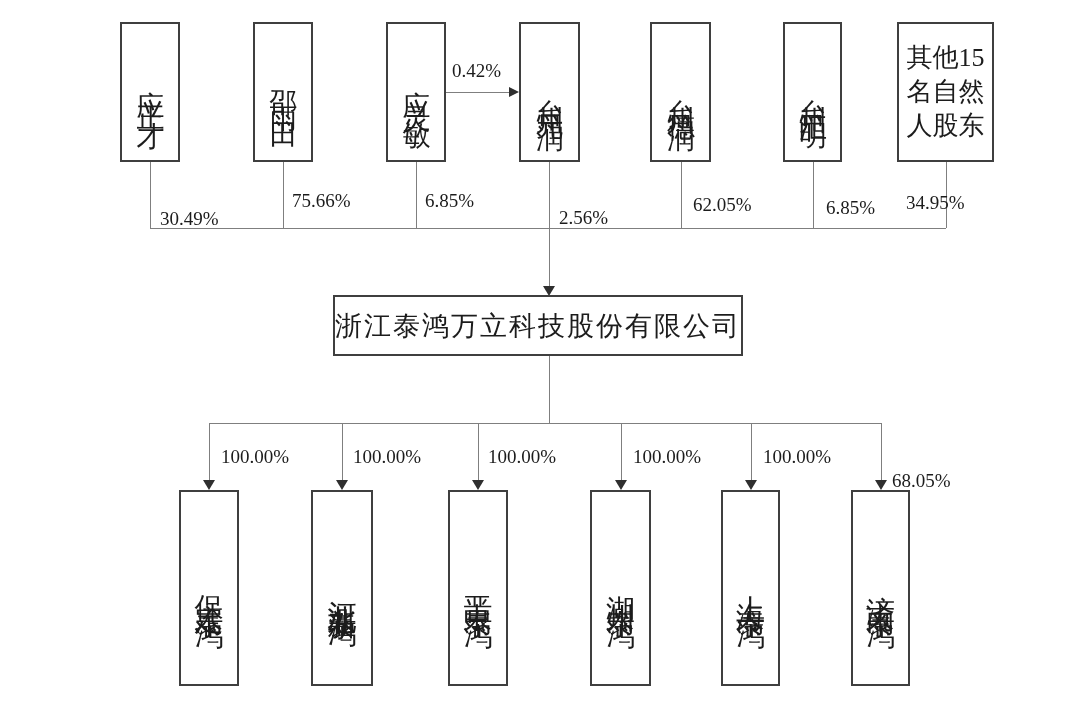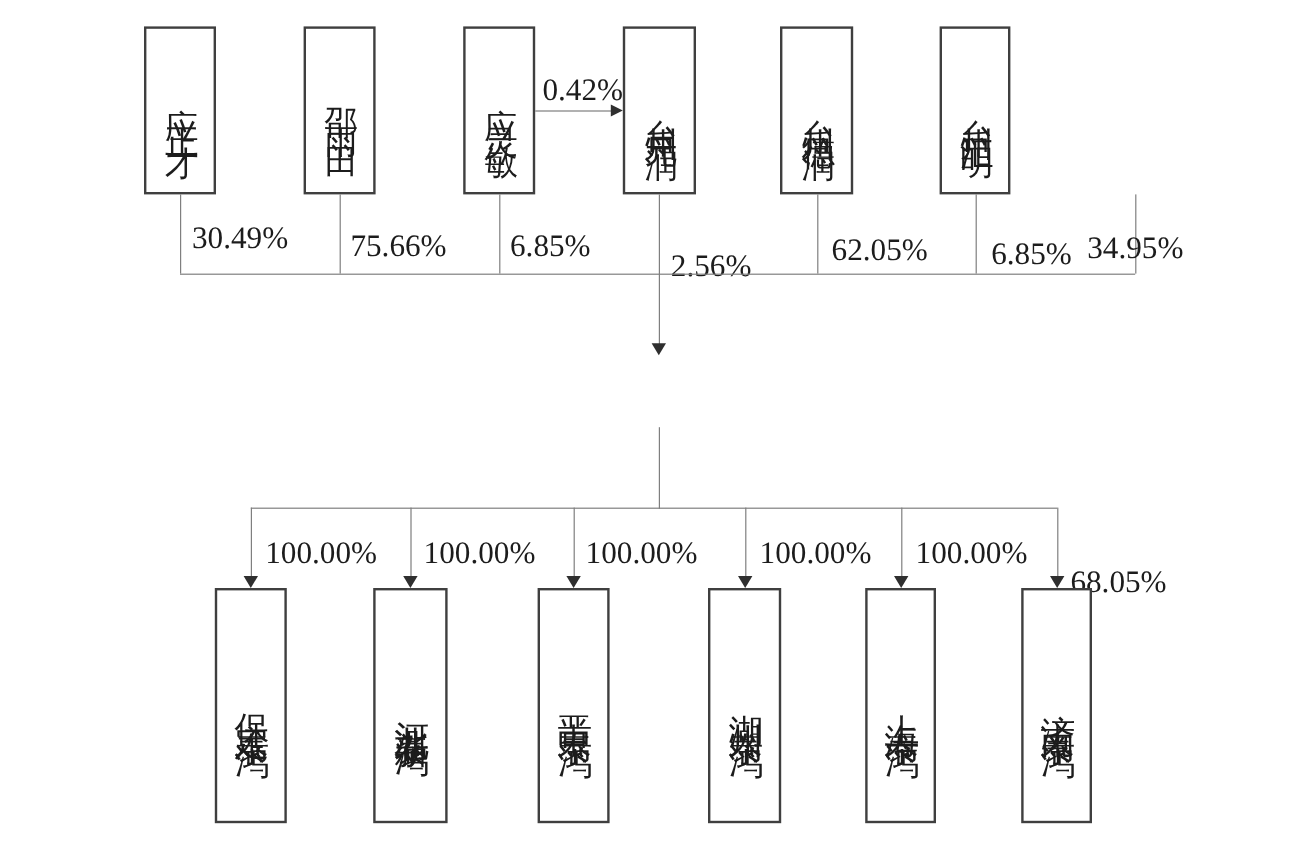--- a/index.html
+++ b/index.html
@@ -39,21 +39,21 @@
     text-align: center;
     padding: 0 3px;
   }
   .company-box {
     font-size: 27px;
     letter-spacing: 2px;
     white-space: nowrap;
   }
   .pct {
     position: absolute;
-    font-size: 26px;
+    font-size: 19px;
     white-space: nowrap;
   }
   .hline { position: absolute; height: 1px; background: #7f7f7f; }
   .vline { position: absolute; width: 1px;  background: #7f7f7f; }
   .arrow-down {
     position: absolute;
     width: 0; height: 0;
     border-left: 6px solid transparent;
     border-right: 6px solid transparent;
     border-top: 10px solid #2f2f2f;
@@ -82,46 +82,52 @@
   </div>
   <div class="box" style="left:519px;top:22px;width:61px;height:140px">
     <span class="vtext sp-md">台州元润</span>
   </div>
   <div class="box" style="left:650px;top:22px;width:61px;height:140px">
     <span class="vtext sp-md">台州德润</span>
   </div>
   <div class="box" style="left:783px;top:22px;width:59px;height:140px">
     <span class="vtext sp-md">台州汇明</span>
   </div>
+  <div class="box" style="left:897px;top:22px;width:97px;height:140px">
+    <span class="hwrap">其他15名自然人股东</span>
+  </div>
 
   <span class="pct" style="left:452px;top:60px">0.42%</span>
   <div class="hline" style="left:446px;top:92px;width:64px"></div>
   <div class="arrow-right" style="left:509px;top:87px"></div>
 
   <div class="vline" style="left:150px;top:162px;height:66px"></div>
   <div class="vline" style="left:283px;top:162px;height:66px"></div>
   <div class="vline" style="left:416px;top:162px;height:66px"></div>
 
   <div class="vline" style="left:549px;top:162px;height:126px"></div>
   <div class="vline" style="left:681px;top:162px;height:66px"></div>
   <div class="vline" style="left:813px;top:162px;height:66px"></div>
   <div class="vline" style="left:946px;top:162px;height:66px"></div>
 
-  <span class="pct" style="left:160px;top:184px">30.49%</span>
+  <span class="pct" style="left:160px;top:208px">30.49%</span>
   <span class="pct" style="left:292px;top:190px">75.66%</span>
   <span class="pct" style="left:425px;top:190px">6.85%</span>
   <span class="pct" style="left:559px;top:207px">2.56%</span>
   <span class="pct" style="left:693px;top:194px">62.05%</span>
   <span class="pct" style="left:826px;top:197px">6.85%</span>
   <span class="pct" style="left:906px;top:192px">34.95%</span>
 
   <div class="hline" style="left:150px;top:228px;width:796px"></div>
 
   <div class="arrow-down" style="left:543px;top:286px"></div>
 
+  <div class="box company-box" style="left:333px;top:295px;width:410px;height:61px">
+    <span>浙江泰鸿万立科技股份有限公司</span>
+  </div>
 
   <div class="vline" style="left:549px;top:356px;height:68px"></div>
   <div class="hline" style="left:209px;top:423px;width:672px"></div>
 
   <div class="vline" style="left:209px;top:423px;height:57px"></div>
   <div class="arrow-down" style="left:203px;top:480px"></div>
   <div class="vline" style="left:342px;top:423px;height:57px"></div>
   <div class="arrow-down" style="left:336px;top:480px"></div>
   <div class="vline" style="left:478px;top:423px;height:57px"></div>
   <div class="arrow-down" style="left:472px;top:480px"></div>

